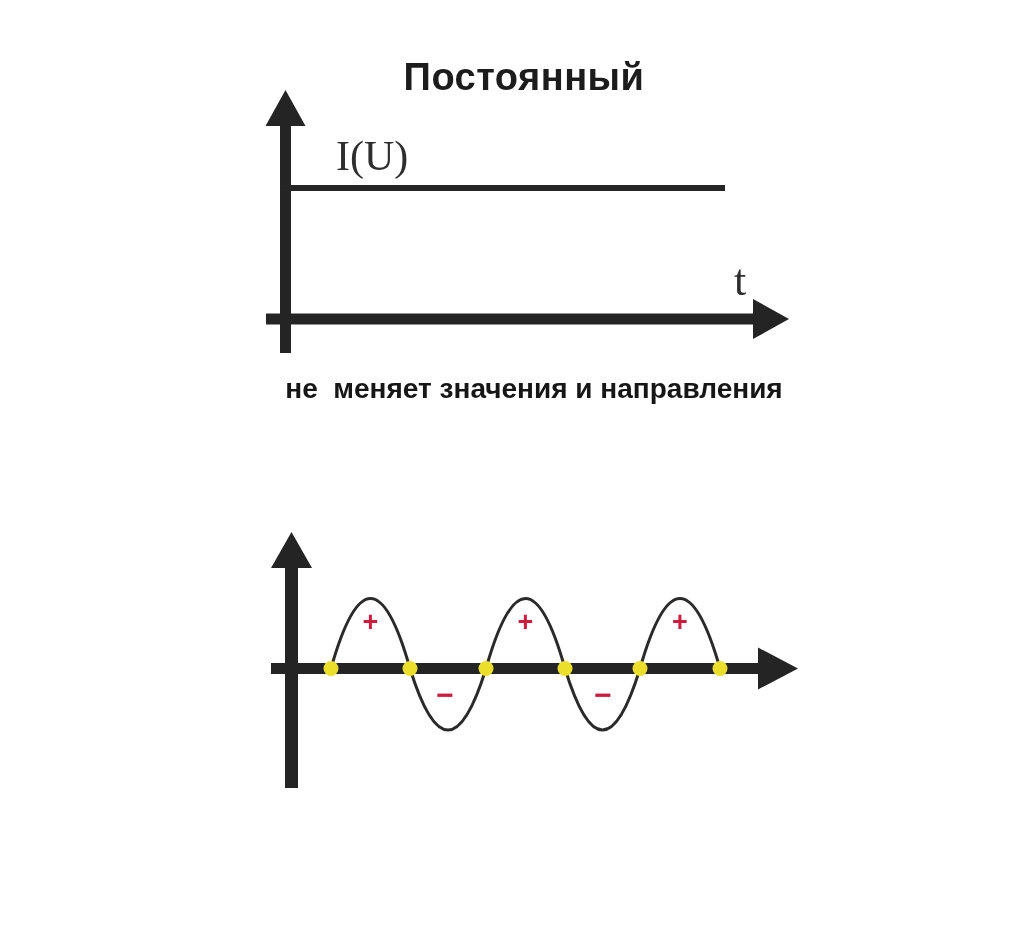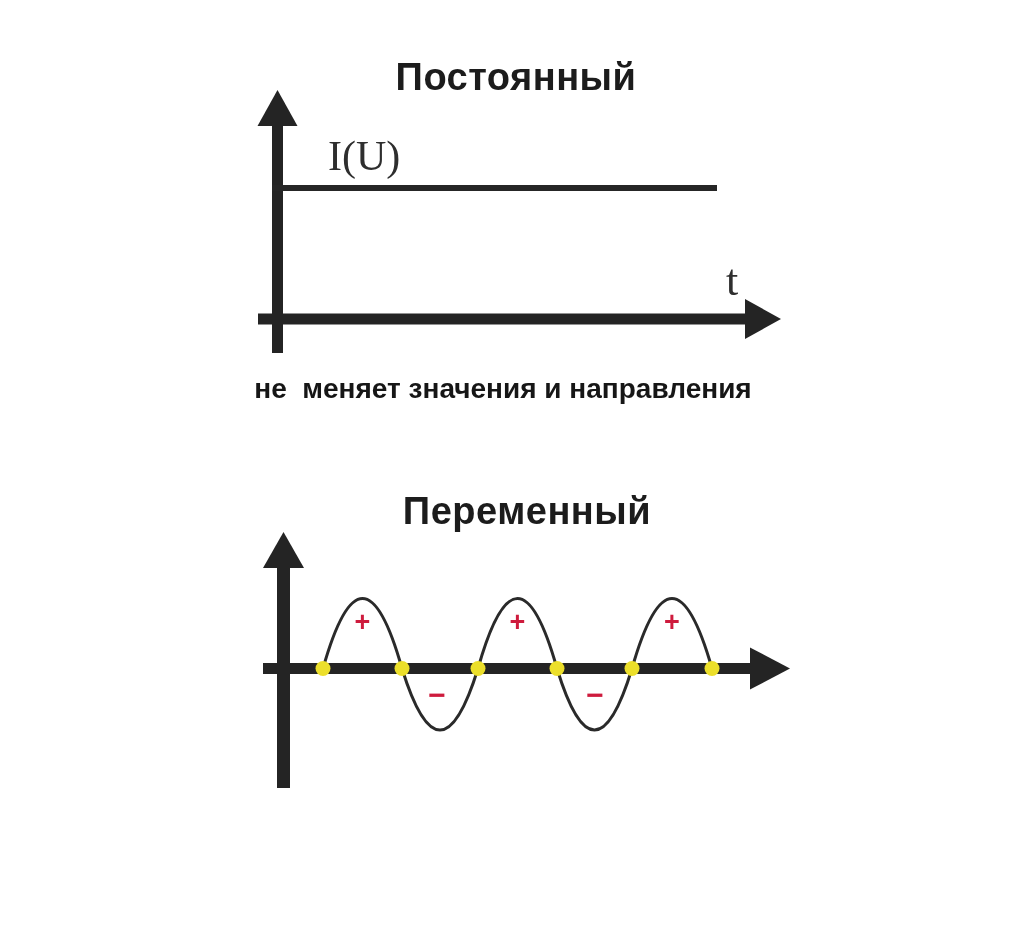--- a/index.html
+++ b/index.html
@@ -7,20 +7,21 @@
     padding: 0;
     background: #ffffff;
   }
   .canvas {
     position: relative;
     width: 912px;
     height: 931px;
     background: #ffffff;
     overflow: hidden;
     font-family: "Liberation Sans", sans-serif;
+    margin-left: 8px;
   }
   .panel-title {
     position: absolute;
     width: 500px;
     text-align: center;
     font-weight: bold;
     font-size: 38px;
     line-height: 38px;
     color: #1c1c1c;
     letter-spacing: 0.5px;
@@ -30,21 +31,21 @@
   .panel-caption {
     position: absolute;
     width: 520px;
     text-align: center;
     font-weight: bold;
     font-size: 28px;
     line-height: 34px;
     color: #161616;
     white-space: pre;
   }
-  .panel-caption.dc { left: 243px; top: 372px; }
+  .panel-caption.dc { left: 266px; top: 372px; }
   .panel-caption.ac { left: 252px; top: 822px; }
   .graph {
     position: absolute;
   }
   .graph.dc { left: 240px; top: 78px; }
   .graph.ac { left: 240px; top: 525px; }
   .serif-label {
     font-family: "Liberation Serif", serif;
     fill: #2e2e2e;
   }
@@ -70,21 +71,20 @@
     <polygon points="541,241 505,221 505,261" fill="#242424"></polygon>
 
     <rect x="32" y="107" width="445" height="6" fill="#262626"></rect>
 
     <text class="serif-label" x="88" y="92" font-size="42">I(U)</text>
     <text class="serif-label" x="486" y="217" font-size="44">t</text>
   </svg>
 
   <div class="panel-caption dc">не  меняет значения и направления</div>
 
-  <div class="panel-title ac">Переменный</div>
 
   <svg class="graph ac" width="560" height="280" viewBox="0 0 560 280">
 
     <polygon points="43.5,7 64,43 23,43" fill="#242424"></polygon>
     <rect x="37" y="37" width="13" height="226" fill="#242424"></rect>
 
     <rect x="23" y="138" width="487" height="11" fill="#242424"></rect>
     <polygon points="550,143.5 510,122.5 510,164.5" fill="#242424"></polygon>
 
     <path d="M 83 143.5 Q 122.5 3.5 162 143.5 Q 200 266.5 238 143.5 Q 277.5 3.5 317 143.5 Q 354.5 266.5 392 143.5 Q 432 3.5 472 143.5" fill="none" stroke="#2a2a2a" stroke-width="3"></path>

